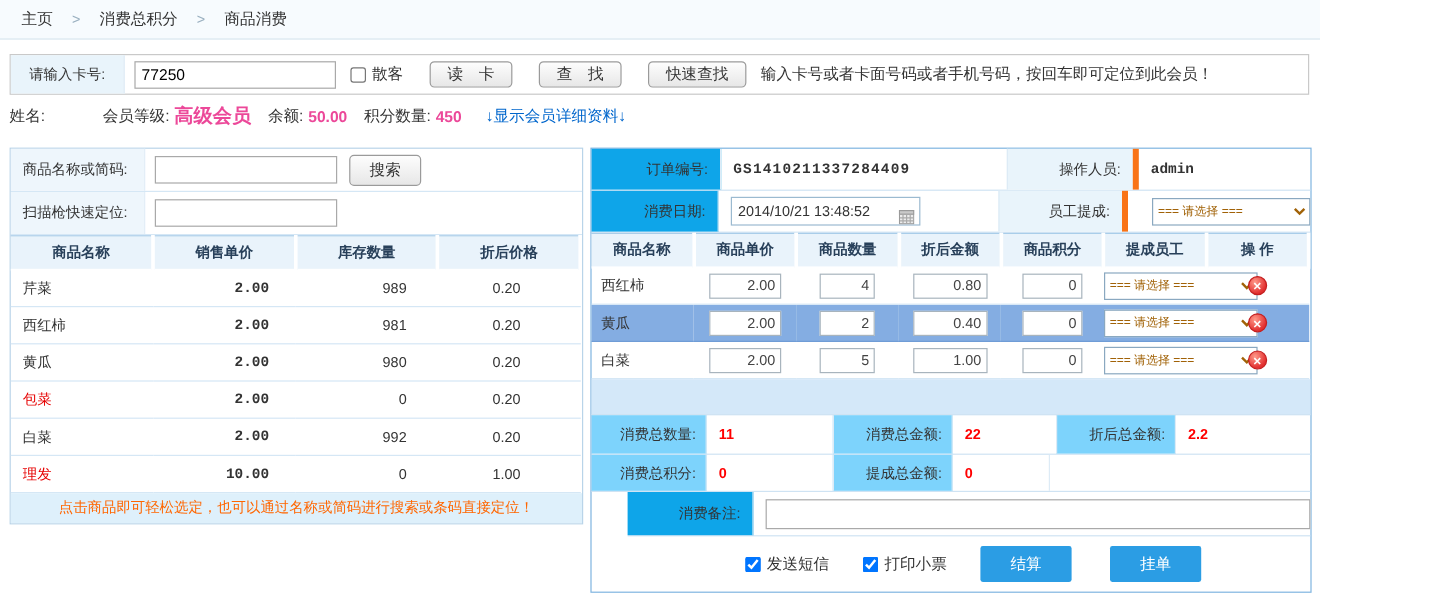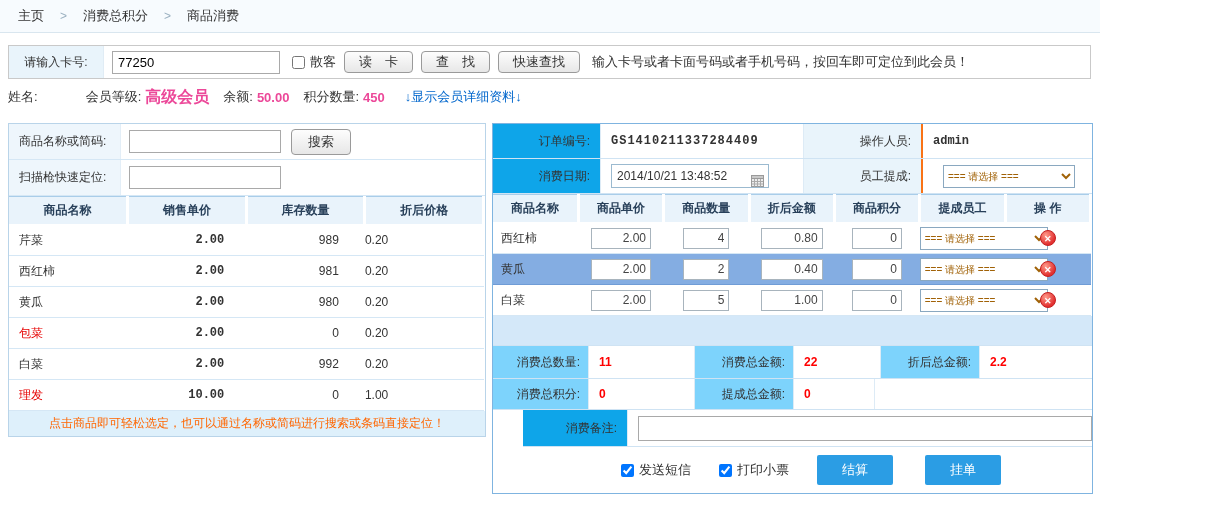--- a/index.html
+++ b/index.html
@@ -27,21 +27,21 @@
     display:flex; align-items:center;
   }
   .card-bar-label {
     width:95px; height:100%; background:#e9f4fb;
     display:flex; align-items:center; justify-content:center;
     border-right:1px solid #e0ecf5; font-size:12px;
   }
   .card-input { width:168px; height:23px; margin-left:8px; border:1px solid #a9a9a9; padding:0 5px; font-size:13px; font-family:"Liberation Sans",sans-serif; }
   .guest-wrap { display:flex; align-items:center; gap:5px; margin-left:12px; font-size:13px; }
   .gray-btn {
-    margin-left:8px; padding:1px 14px; font-size:13px; color:#333;
+    margin-left:22px; padding:1px 14px; font-size:13px; color:#333;
     border:1px solid #9a9a9a; border-radius:4px;
     background:linear-gradient(#fdfdfd,#e7e7e7); cursor:pointer;
     font-family:"Liberation Sans",sans-serif;
   }
   .card-hint { margin-left:12px; font-size:13px; color:#333; }
 
   
   .member-bar { height:36px; display:flex; align-items:center; padding-left:8px; font-size:13px; }
   .member-bar .lbl { color:#333; }
   .member-bar .red { color:#ec4899; font-weight:bold; }
@@ -68,37 +68,37 @@
   .ltable { width:476px; }
   .ltable th, .rtable th {
     height:28px; background:#e9f3fb; color:#28405a; font-weight:bold; font-size:12px;
     border-top:1px solid #a9cde9; border-right:3px solid #fff; border-bottom:2px solid #fff;
     text-align:center;
   }
   .ltable td { height:31px; border-bottom:1px solid #d5e7f5; font-size:12px; }
   .ltable .c-name { width:124px; padding-left:10px; text-align:left; }
   .ltable .c-price { width:120px; padding-right:22px; text-align:right; font-weight:bold; }
   .ltable .c-stock { width:124px; padding-right:26px; text-align:right; }
-  .ltable .c-disc { width:108px; padding-right:4px; text-align:left; }
+  .ltable .c-disc { width:108px; padding-right:4px; text-align:center; }
   .ltable tr.red-name .c-name { color:#e60000; }
   .panel-note {
     height:25px; line-height:25px; background:#def0fb; color:#ff6600;
     text-align:center; font-size:12px;
   }
 
   
   .right-panel { width:601px; border:1px solid #7fb4e0; background:#fff; }
   .order-row { display:flex; align-items:center; height:35px; border-bottom:1px solid #cfe3f3; }
   .order-label {
     width:108px; height:100%; background:#0ea5e9;
     display:flex; align-items:center; justify-content:flex-end; padding-right:10px;
     border-right:1px solid #ddebf6;
   }
-  .order-val1 { width:202px; padding-left:10px; font-weight:bold; letter-spacing:1px; }
-  .order-label2 { width:120px; height:100%; background:#e9f4fb; display:flex; align-items:center; justify-content:flex-end; padding-right:10px; border-left:1px solid #ddebf6; border-right:2px solid #f97316; }
+  .order-val1 { width:238px; padding-left:10px; font-weight:bold; letter-spacing:1px; }
+  .order-label2 { width:110px; height:100%; background:#e9f4fb; display:flex; align-items:center; justify-content:flex-end; padding-right:10px; border-left:1px solid #ddebf6; border-right:5px solid #f97316; }
   .order-val2 { flex:1; padding-left:10px; font-weight:bold; }
   .date-wrap { position:relative; margin-left:10px; }
   .date-input { width:158px; height:24px; border:1px solid #9bbad0; padding:0 22px 0 5px; font-size:12px; color:#333; font-family:"Liberation Sans",sans-serif; }
   .cal-icon { position:absolute; right:5px; top:6px; cursor:pointer; }
   select.staff-select { height:23px; font-size:10px; border:1px solid #8aa8c0; background:#fff; color:#a16207; font-family:"Liberation Sans",sans-serif; }
   .head-select { width:132px; margin-left:10px; }
 
   .rtable { width:599px; }
   .rtable td { height:31px; border-bottom:1px solid #d5e7f5; font-size:12px; text-align:center; }
   .rtable .c-name { width:84px; text-align:left; padding-left:8px; }

